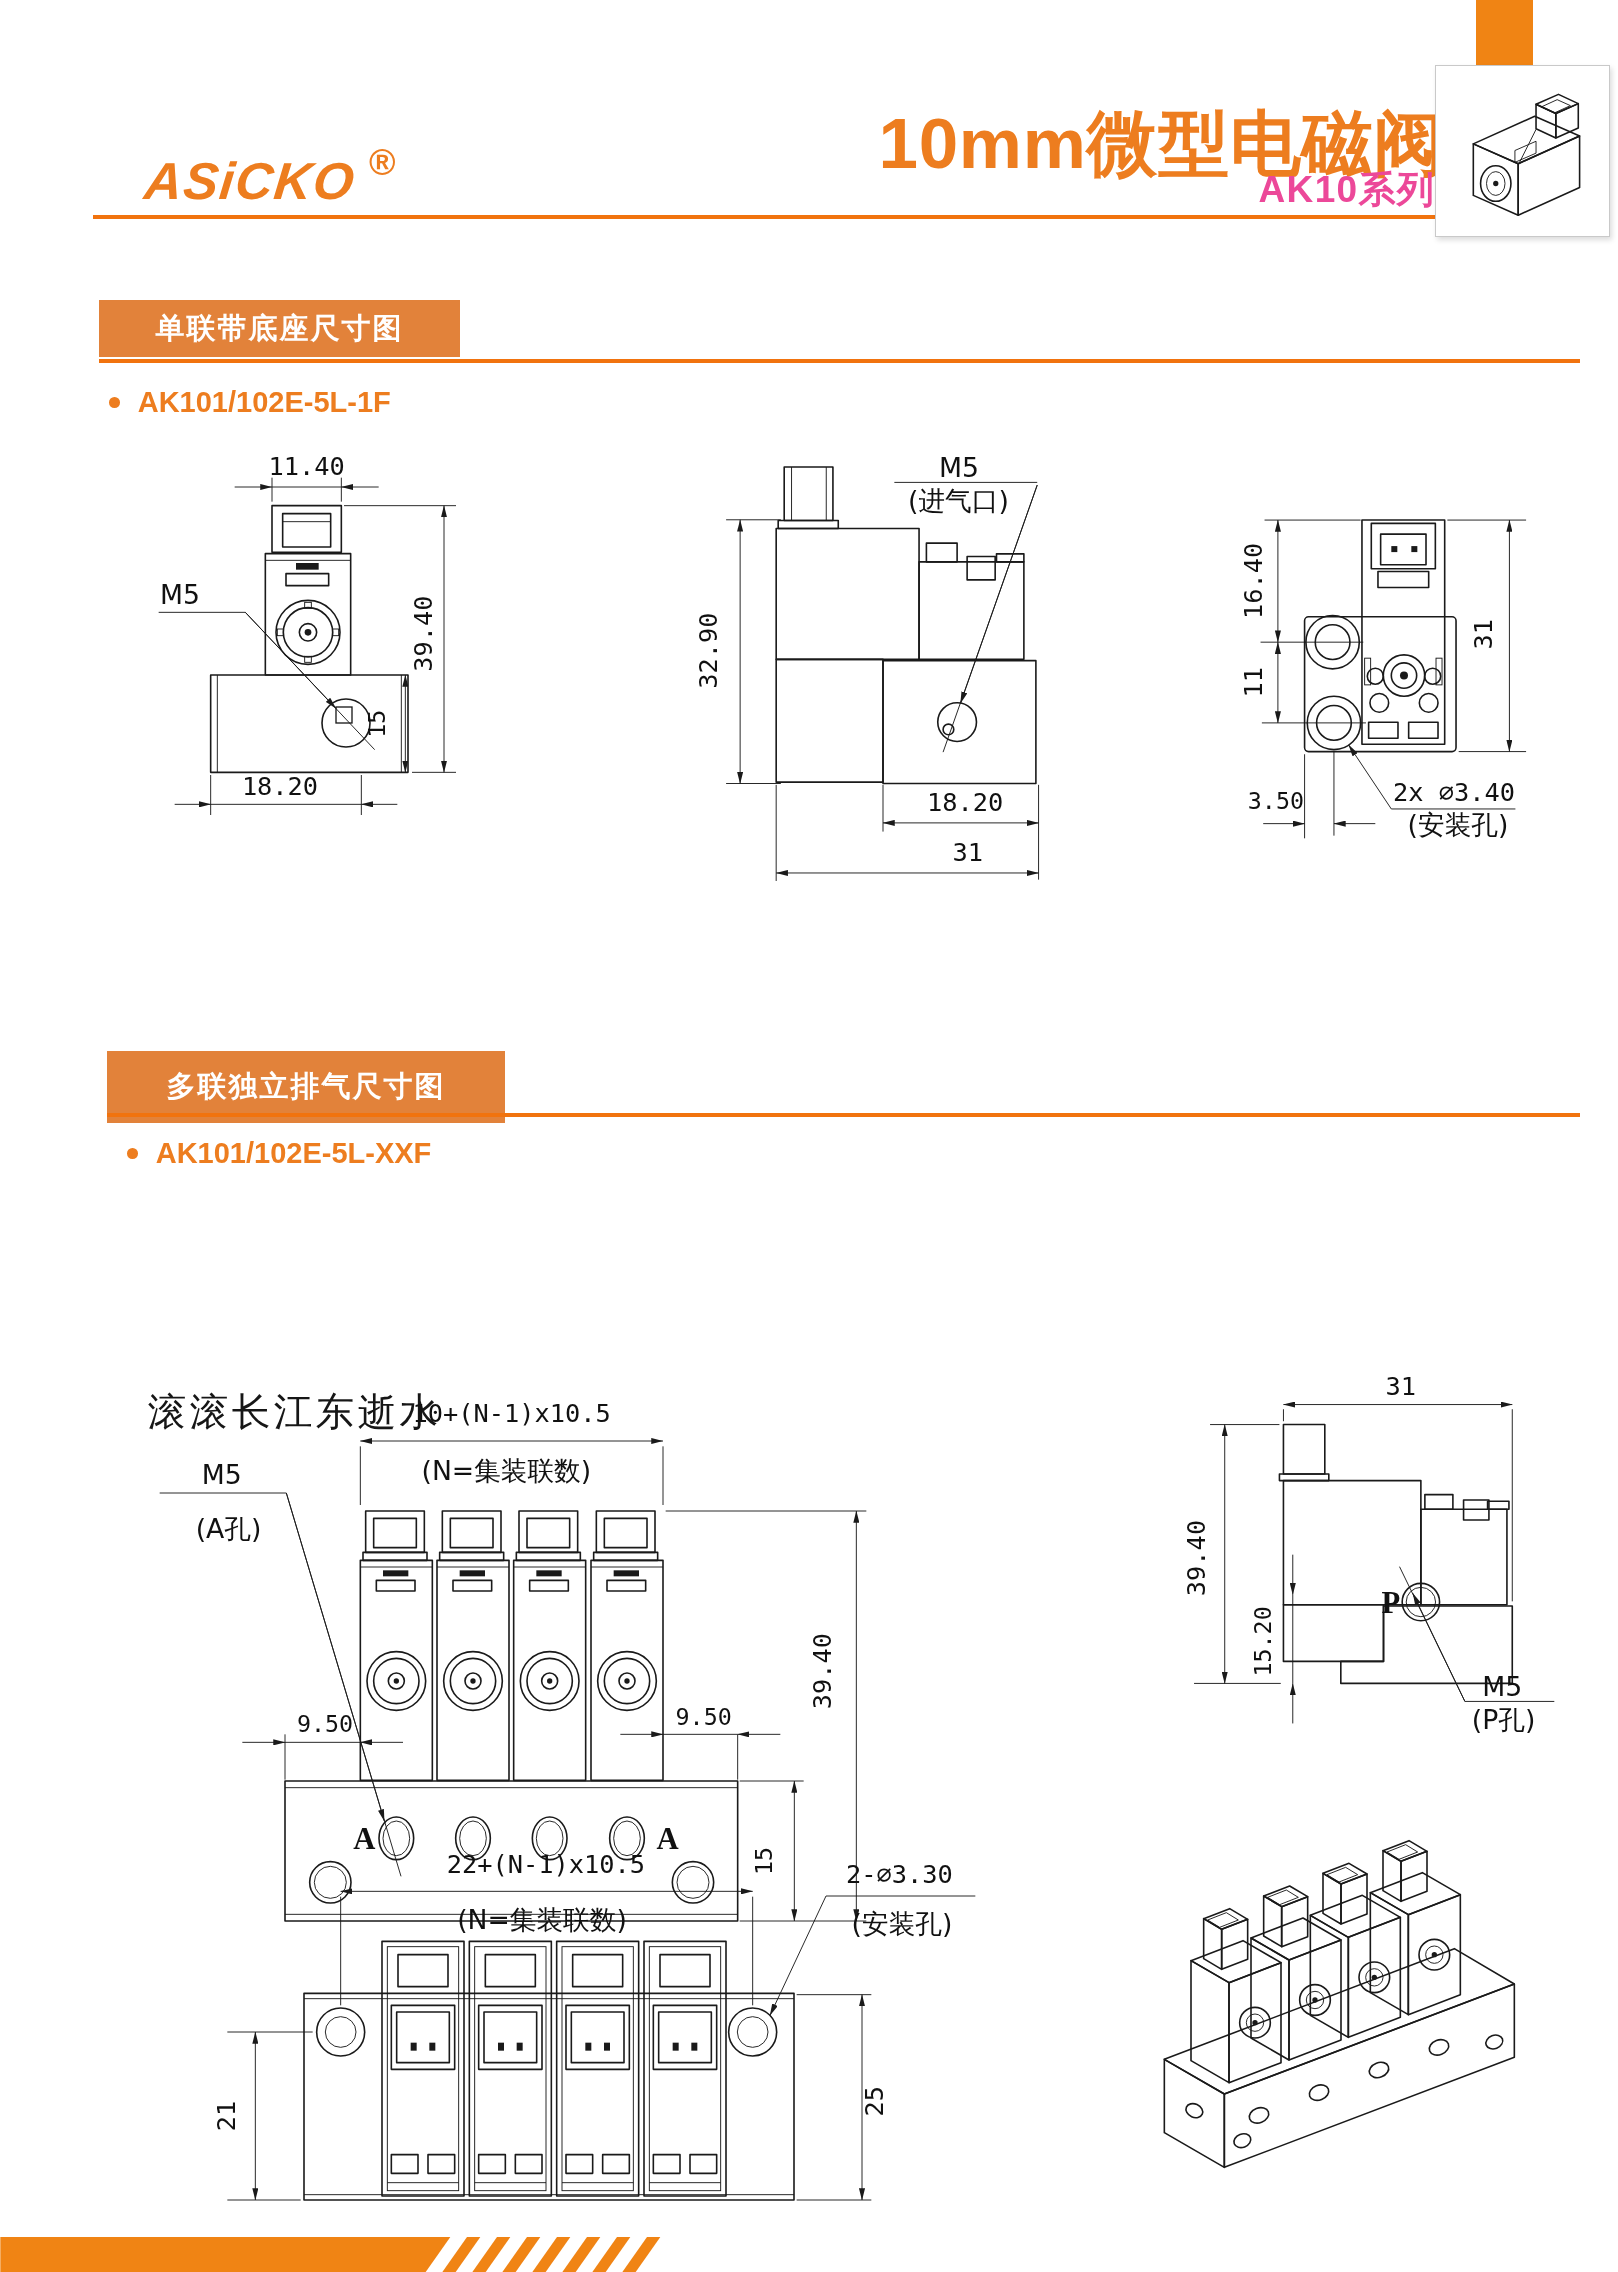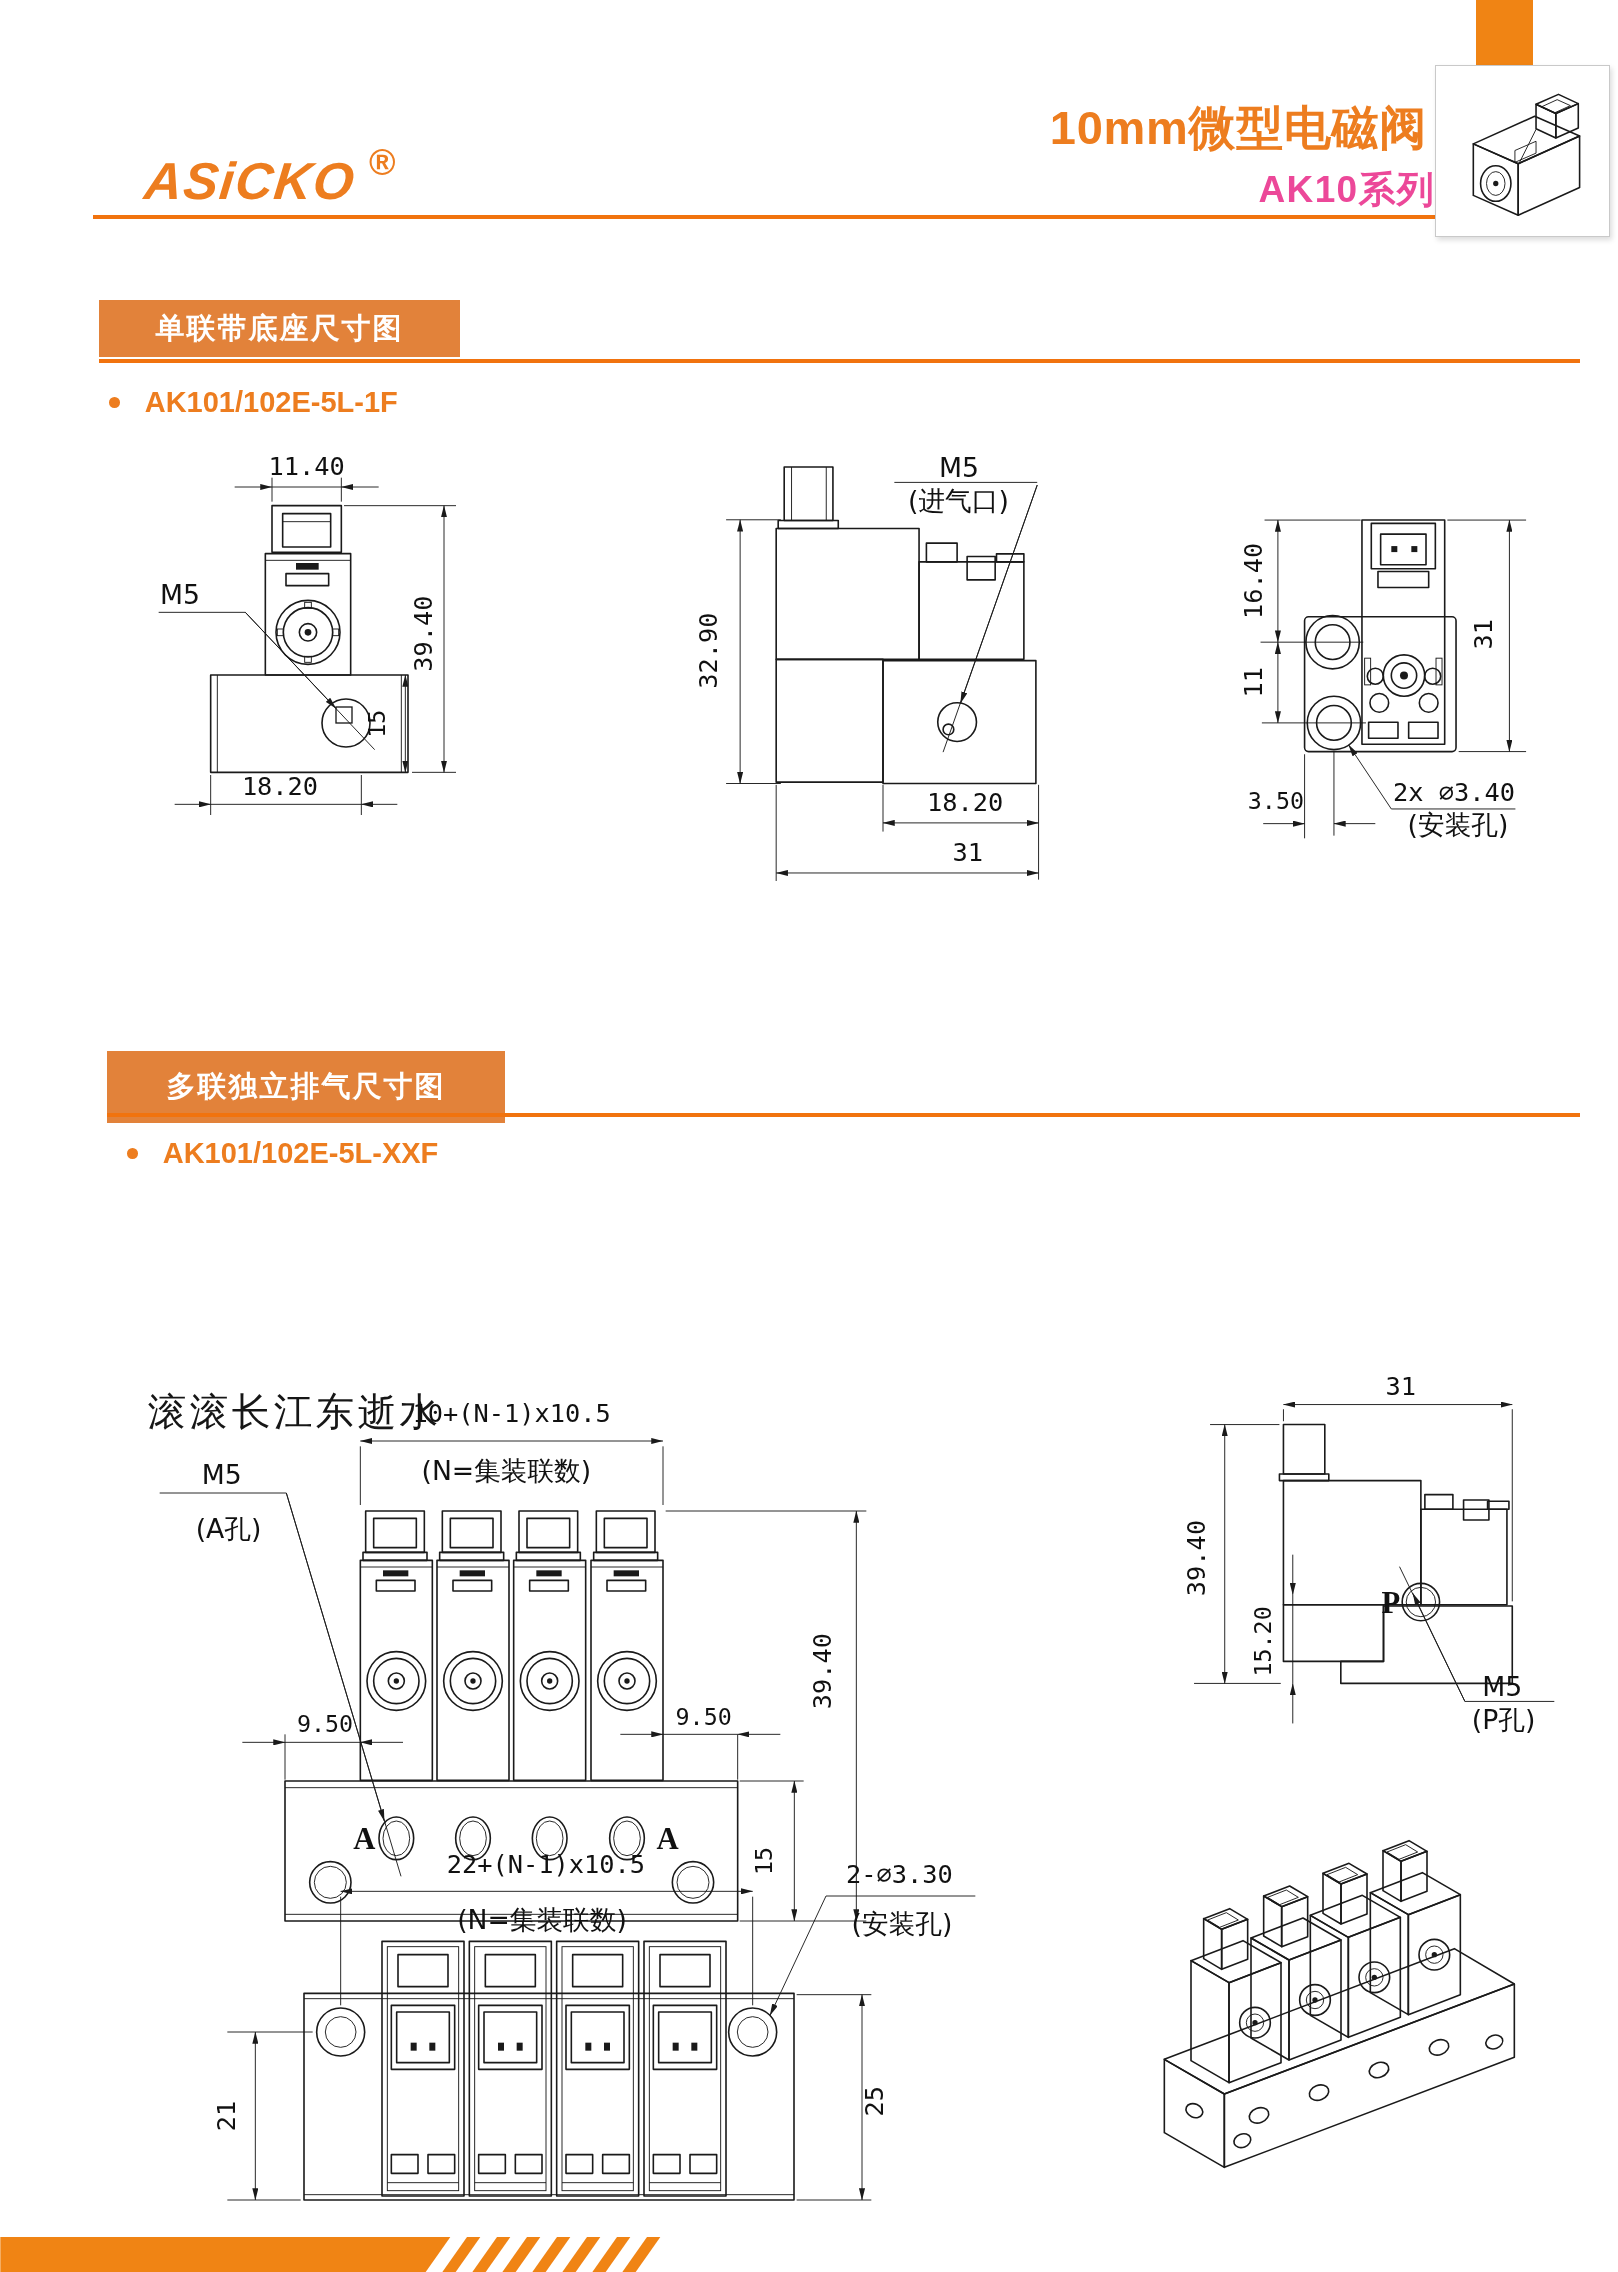--- a/index.html
+++ b/index.html
@@ -6,35 +6,35 @@
     --accent:#ED7D1F; --box:#E2823A; --rule:#F1730E; --footer:#F08414; --draw:#1a1a1a;
   }
   *{box-sizing:border-box;margin:0;padding:0}
   body{width:1618px;height:2273px;position:relative;background:#fff;overflow:hidden;
        font-family:"Liberation Sans",sans-serif;}
   .abs{position:absolute}
   
   .logo{left:145px;top:151px;color:var(--accent);font-size:52px;font-weight:900;
         font-style:italic;letter-spacing:1.3px;transform:skewX(-6deg);display:flex;align-items:flex-start}
   .logo .reg{font-size:36px;font-style:normal;margin-left:12px;margin-top:-9.3px;transform:skewX(6deg)}
-  .page-title{top:97px;right:191px;color:var(--accent);font-size:47px;font-weight:800;letter-spacing:0.7px}
+  .page-title{top:97px;right:173px;color:var(--accent);font-size:71px;font-weight:800;letter-spacing:0.7px}
   .page-series{top:165px;right:183px;color:#ec4899;font-size:37px;font-weight:700;letter-spacing:1.3px}
   .head-rule{left:93px;top:215px;width:1342px;height:4px;background:var(--rule)}
   .corner-bar{left:1476px;top:0;width:57px;height:67px;background:var(--footer)}
   .product-box{left:1435px;top:65px;width:175px;height:172px;background:#fff;
                border:1.3px solid #c9c9c9;box-shadow:2px 2.7px 5.3px rgba(0,0,0,.14)}
   
   .sec-box{background:var(--box);color:#fff;font-weight:700;font-size:29px;letter-spacing:2px;
            display:flex;align-items:center;justify-content:center}
   .sec-box.s1{left:99px;top:300px;width:361px;height:57px}
   .sec-box.s2{left:107px;top:1051px;width:398px;height:72px}
   .sec-rule{height:4px;background:var(--rule)}
   .sec-rule.s1{left:99px;top:359px;width:1481px}
   .sec-rule.s2{left:107px;top:1113px;width:1473px}
-  .model-line{display:flex;align-items:center;gap:25px;color:var(--accent);
+  .model-line{display:flex;align-items:center;gap:18px;color:var(--accent);
               font-size:29px;font-weight:700}
   .model-line.m1{left:109px;top:386px}
   .model-line.m2{left:127px;top:1137px}
   .model-dot{width:10.7px;height:10.7px;border-radius:50%;background:var(--accent);flex:0 0 auto}
   
   svg{overflow:visible}
   .o{fill:none;stroke:var(--draw);stroke-width:2.4;stroke-linejoin:round}
   .t{fill:none;stroke:var(--draw);stroke-width:1.4}
   .w{fill:#fff;stroke:var(--draw);stroke-width:2;}
   .f{fill:var(--draw);stroke:none}

